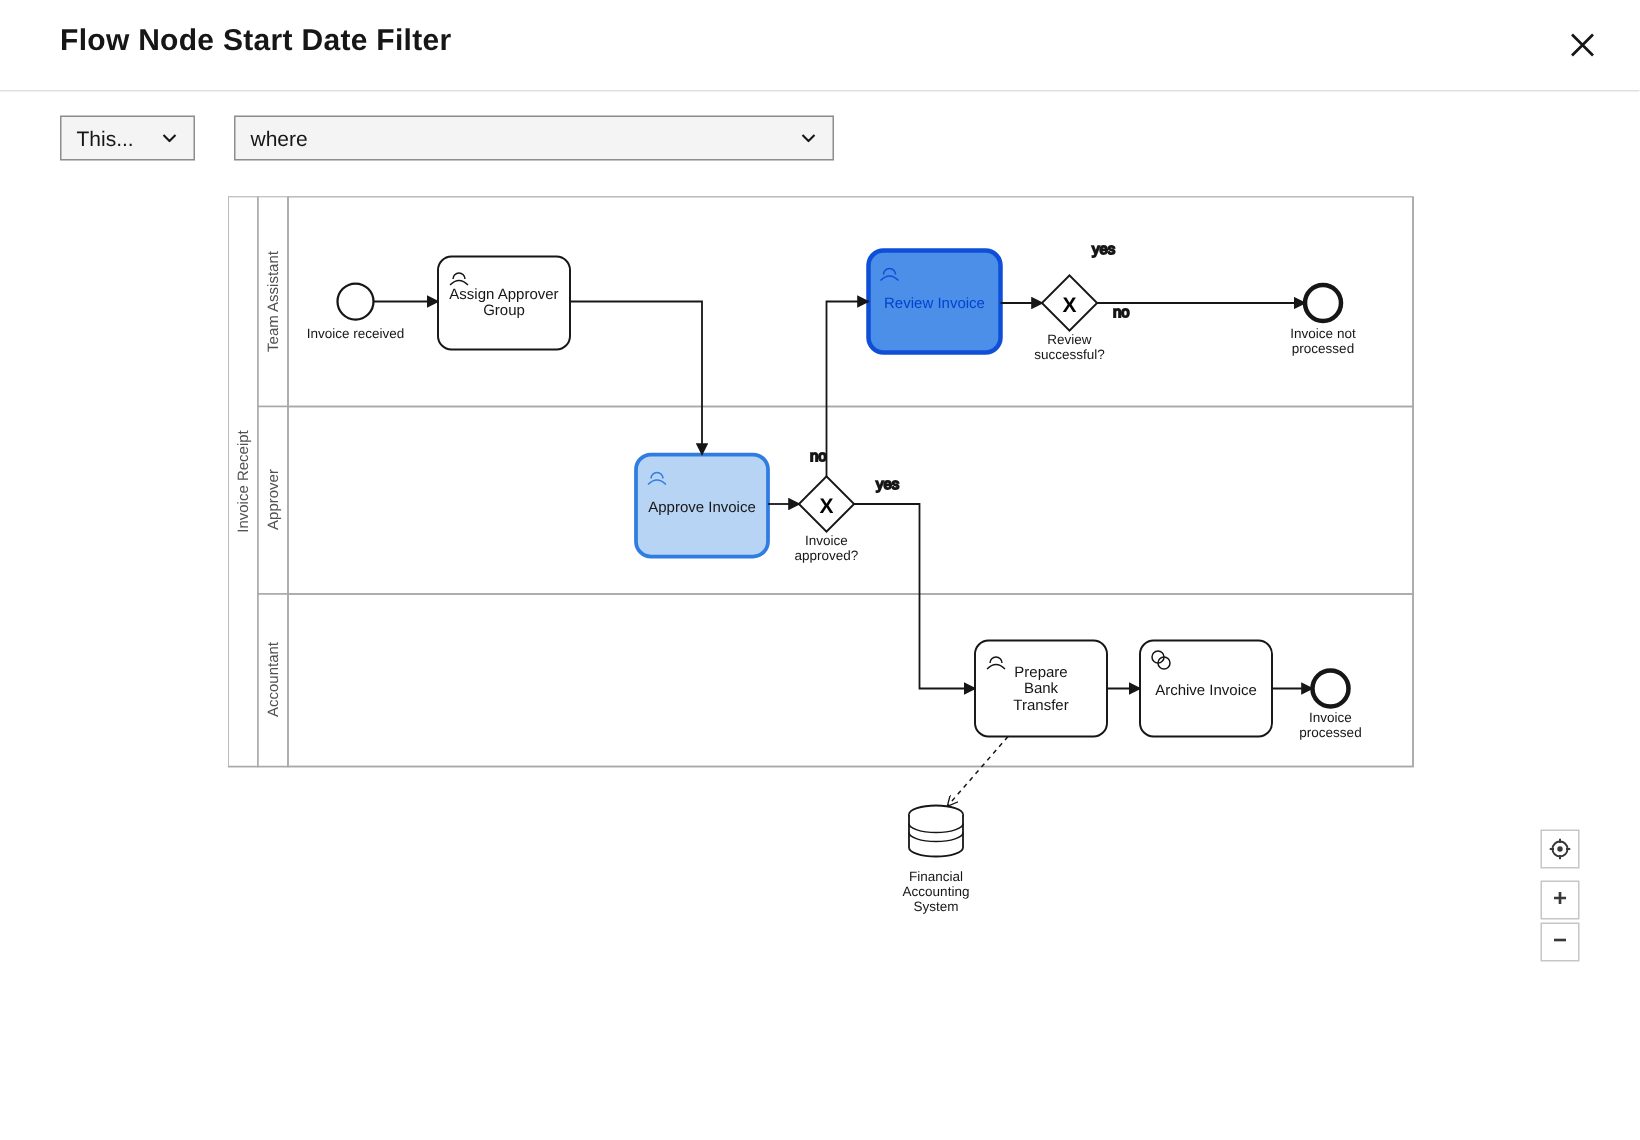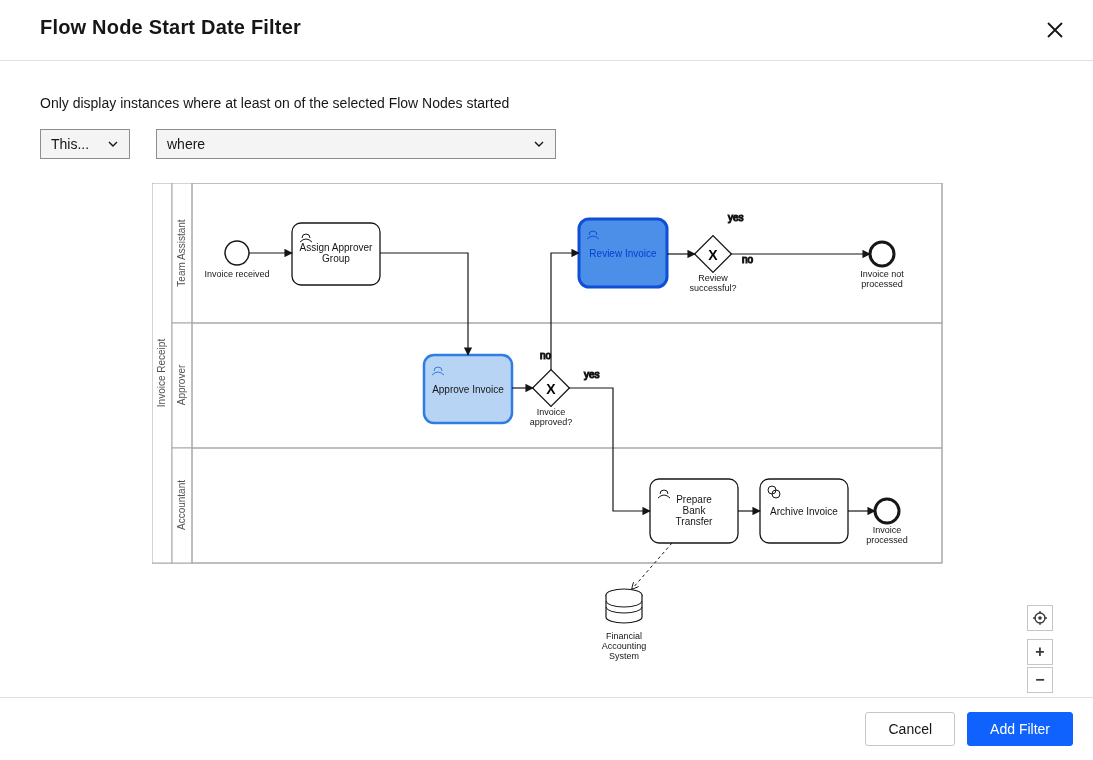--- a/index.html
+++ b/index.html
@@ -142,21 +142,20 @@
   <div class="modal-header">
     <div class="modal-title">Flow Node Start Date Filter</div>
     <div class="close-btn">
       <svg width="18" height="18" viewBox="0 0 18 18">
           <path d="M2 2 L16 16 M16 2 L2 16" stroke="#161616" stroke-width="1.8" fill="none"></path>
         </svg>
     </div>
   </div>
 
   <div class="modal-body">
-    <div class="subtitle">Only display instances where at least on of the selected Flow Nodes started</div>
 
     <div class="dropdowns">
       <div class="dropdown small">
         <span>This...</span>
         <span class="chevron">
           <svg width="10" height="6" viewBox="0 0 10 6">
               <path d="M1 1 L5 5 L9 1" stroke="#161616" stroke-width="1.4" fill="none"></path>
             </svg>
         </span>
       </div>
@@ -317,22 +316,14 @@
               <span>+</span>
             </div>
           <div class="zoom-btn">
               <span>−</span>
             </div>
         </div>
       </div>
     </div>
   </div>
 
-  <div class="modal-footer">
-    <div class="btn btn-secondary">
-        <span>Cancel</span>
-      </div>
-    <div class="btn btn-primary">
-        <span>Add Filter</span>
-      </div>
-  </div>
 
 </div>
 
 </body></html>

